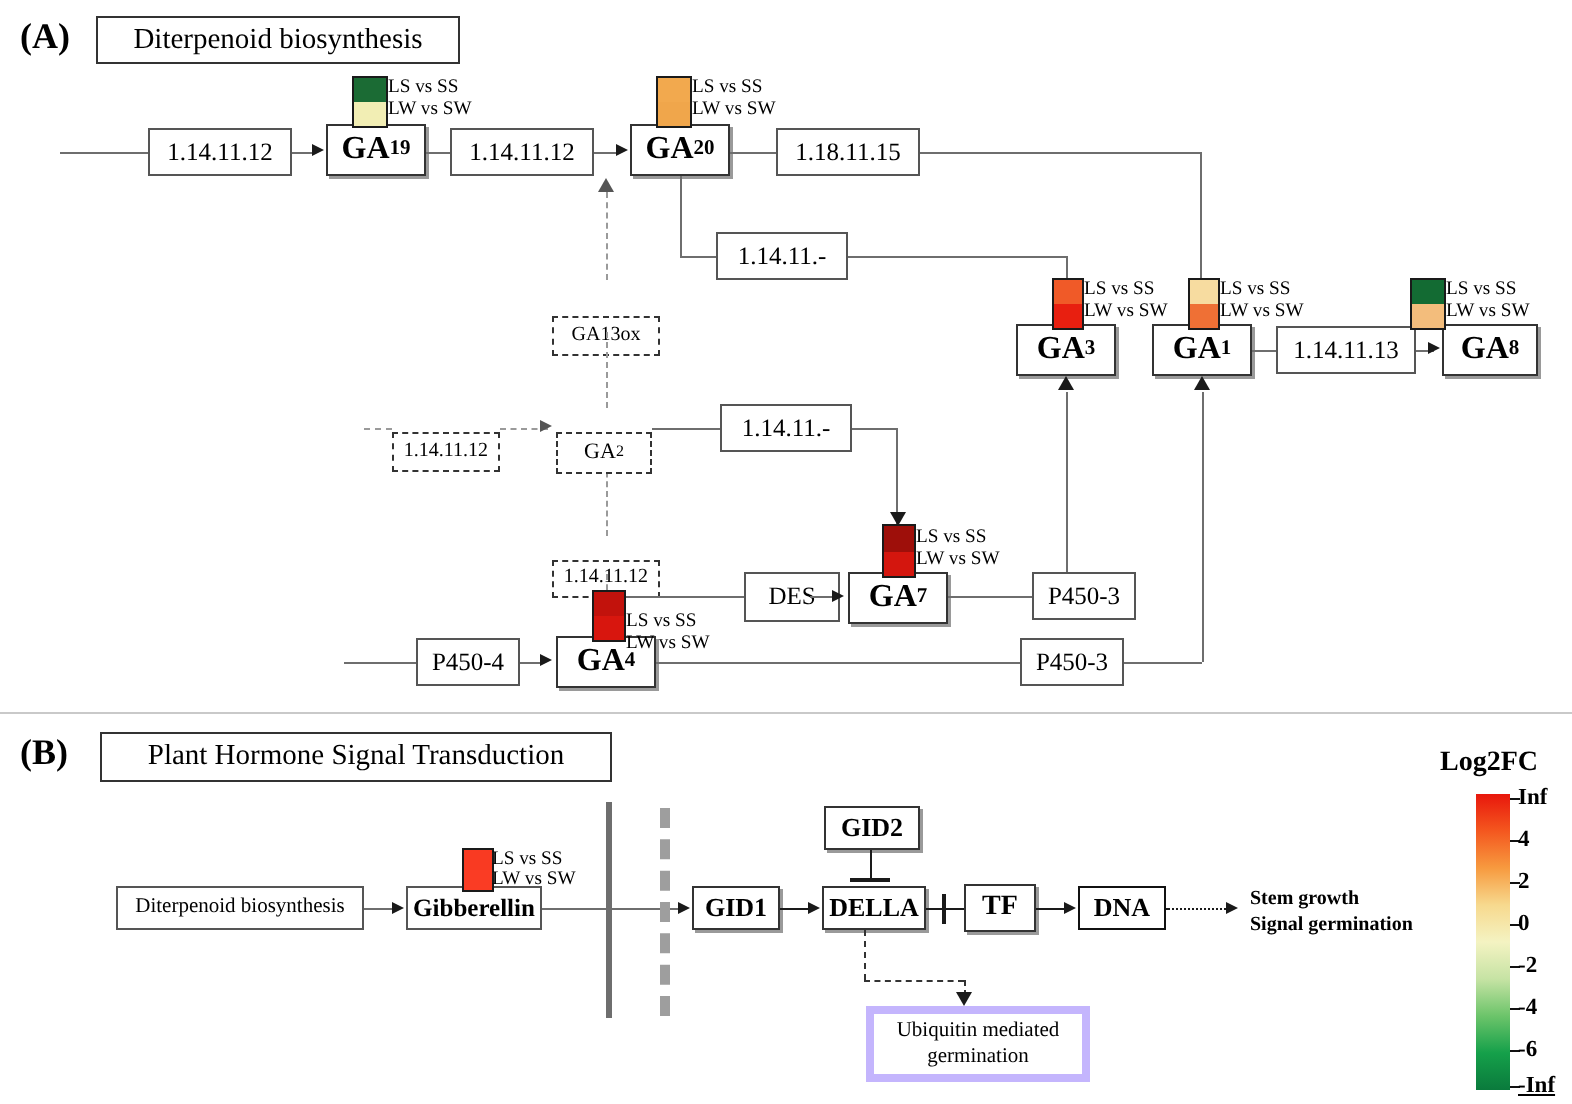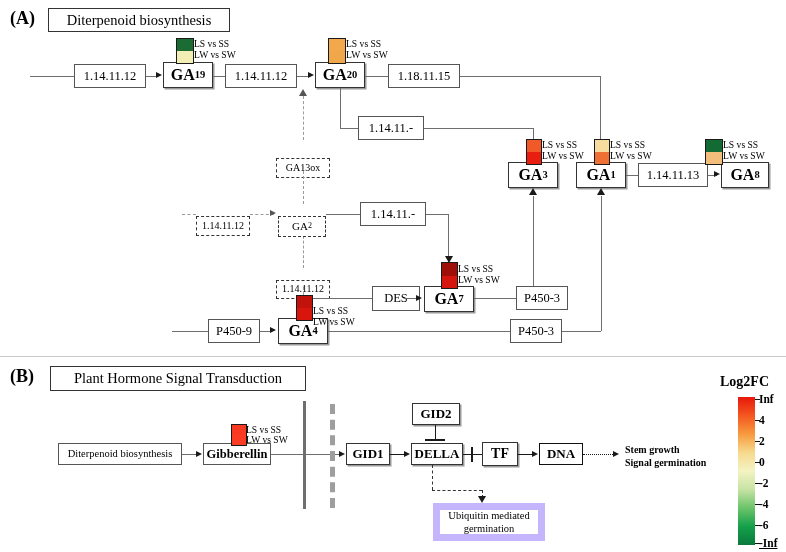--- a/index.html
+++ b/index.html
@@ -197,21 +197,21 @@
   <div class="node enz" style="left:372px;top:286px;width:48px;height:25px;">DES</div>
   <div class="ln h" style="left:405px;top:298px;width:12px;"></div>
   <div class="ar r" style="left:416px;top:294.6px;"></div>
 
   <div class="ln h" style="left:474px;top:298px;width:42px;"></div>
   <div class="node enz" style="left:516px;top:286px;width:52px;height:24px;">P450-3</div>
   <div class="ln v" style="left:533px;top:196px;height:90px;"></div>
   <div class="ar u" style="left:529px;top:188px;"></div>
 
   <div class="ln h" style="left:172px;top:331px;width:36px;"></div>
-  <div class="node enz" style="left:208px;top:319px;width:52px;height:24px;">P450-9</div>
+  <div class="node enz" style="left:208px;top:319px;width:52px;height:24px;">P450-4</div>
   <div class="ln h" style="left:260px;top:331px;width:12px;"></div>
   <div class="ar r" style="left:270px;top:327.4px;"></div>
 
   <div class="node shadow cpd" style="left:278px;top:318px;width:50px;height:26px;">
     <span>GA</span>
       <sub>4</sub>
   </div>
   <div class="heat" style="left:296px;top:295px;width:15px;height:24px;">
     <i style="flex:1;background:#c2120c"></i>
     <i style="flex:1;background:#d8160e"></i>
@@ -268,21 +268,21 @@
   <div class="dot-h" style="left:583px;top:454px;width:32px;"></div>
   <div class="ar r" style="left:613px;top:450.6px;"></div>
 
   <div class="boldtxt" style="left:625px;top:443px;">Stem growth</div>
   <div class="boldtxt" style="left:625px;top:456px;">Signal germination</div>
 
   <div class="dsh-v dk" style="left:432px;top:465px;height:25px;"></div>
   <div class="dsh-h dk" style="left:432px;top:490px;width:50px;"></div>
   <div class="dsh-v dk" style="left:482px;top:490px;height:8px;"></div>
   <div class="ar d" style="left:478px;top:496px;"></div>
-  <div class="node" style="left:433px;top:503px;width:112px;height:38px;border:7px solid #c4b5fd;flex-direction:column;font-size:10.5px;line-height:13px;">
+  <div class="node" style="left:433px;top:503px;width:112px;height:38px;border:4px solid #c4b5fd;flex-direction:column;font-size:10.5px;line-height:13px;">
     <span>Ubiquitin mediated</span>
     <span>germination</span>
   </div>
 
   <div class="legend-title" style="left:720px;top:374px;">Log2FC</div>
 
   <div class="cbar" id="colorbar" style="left: 738px; top: 397px; width: 17px; height: 148px; background: linear-gradient(rgb(232, 23, 12), rgb(244, 87, 31), rgb(247, 154, 63), rgb(247, 217, 142), rgb(244, 243, 194), rgb(198, 227, 164), rgb(108, 196, 106), rgb(21, 160, 74), rgb(10, 122, 60));"></div>
 
   <div class="ctickmark" style="left:755px;top:399px;width:5px;"></div>
   <div class="ctick" style="left:759px;top:393px;">Inf</div>

